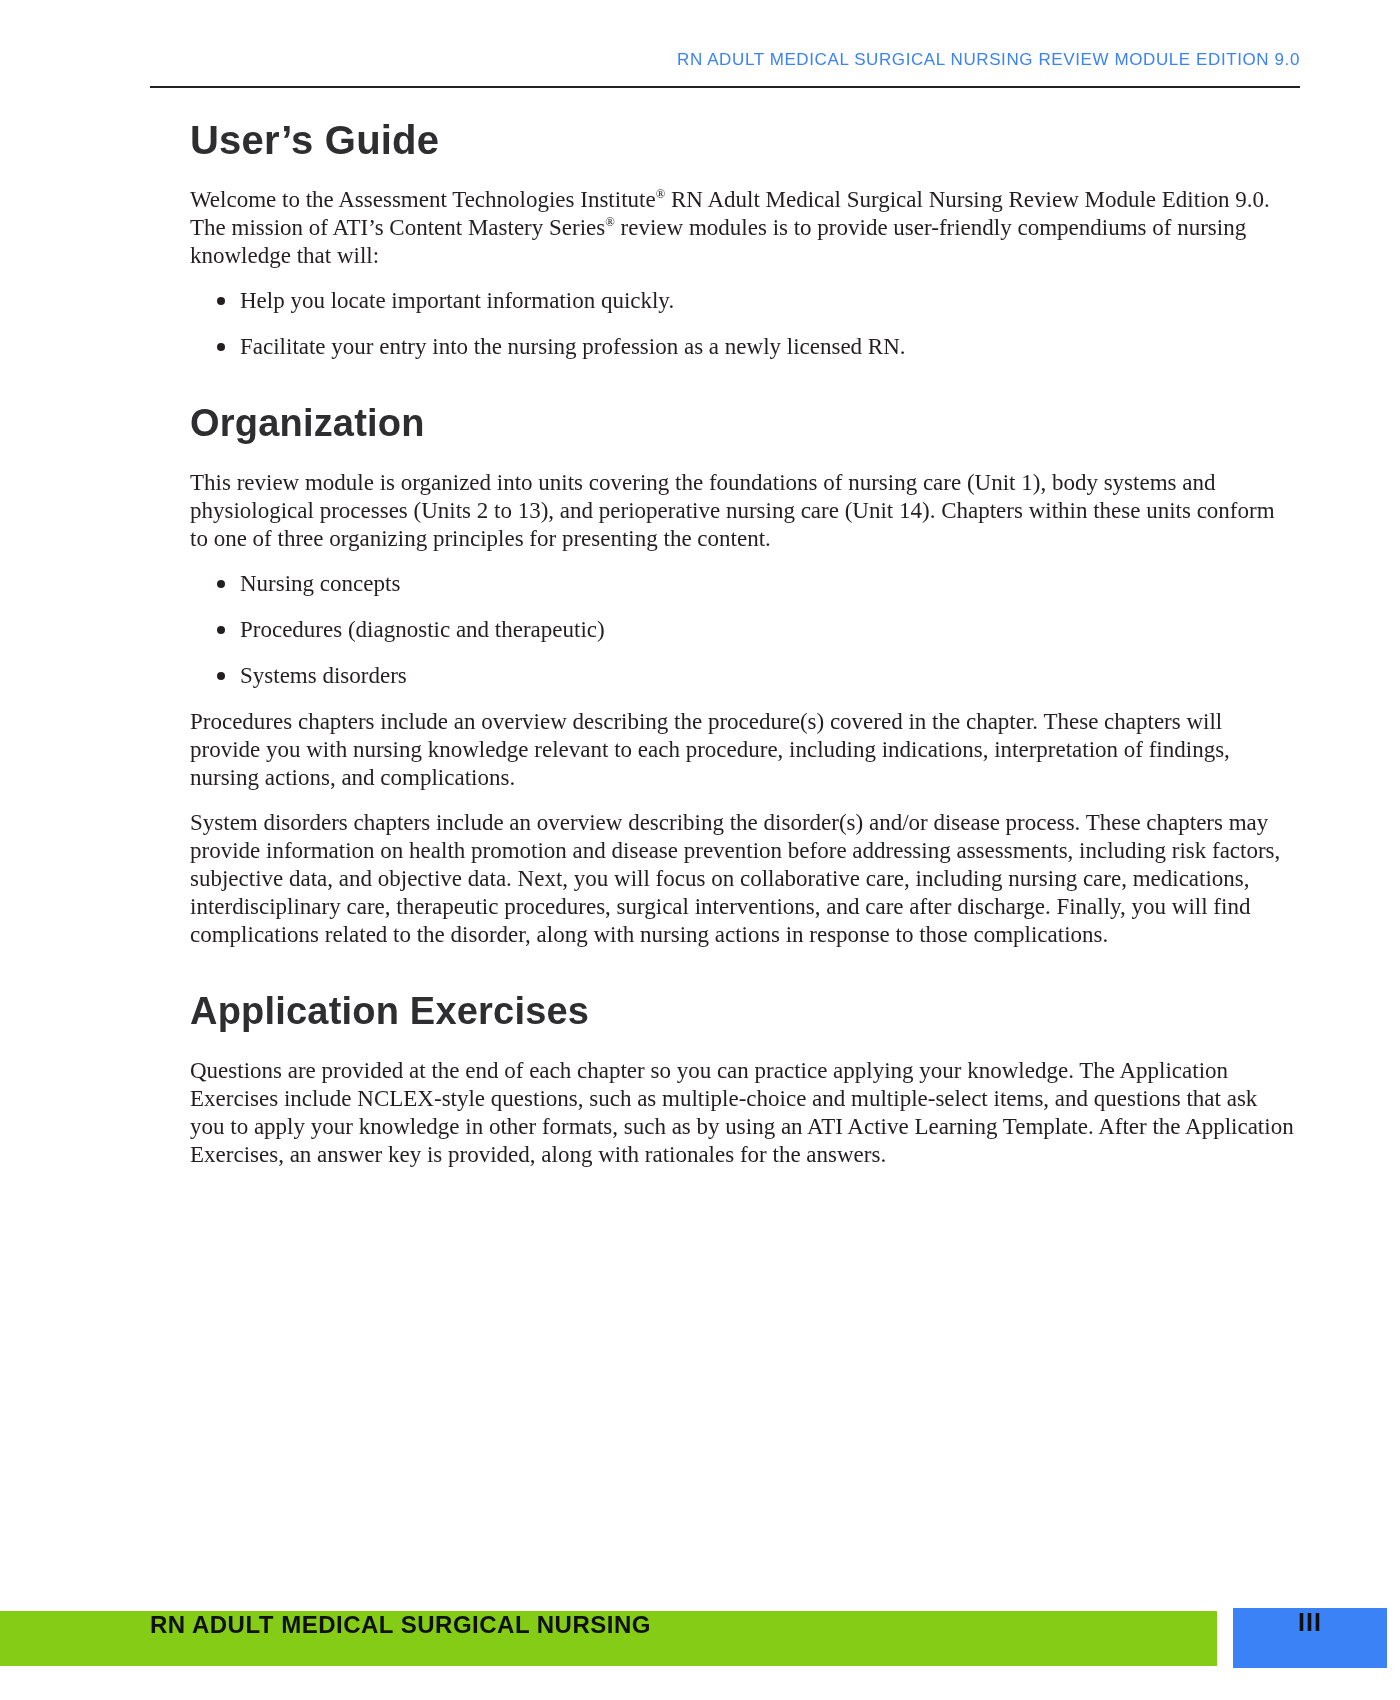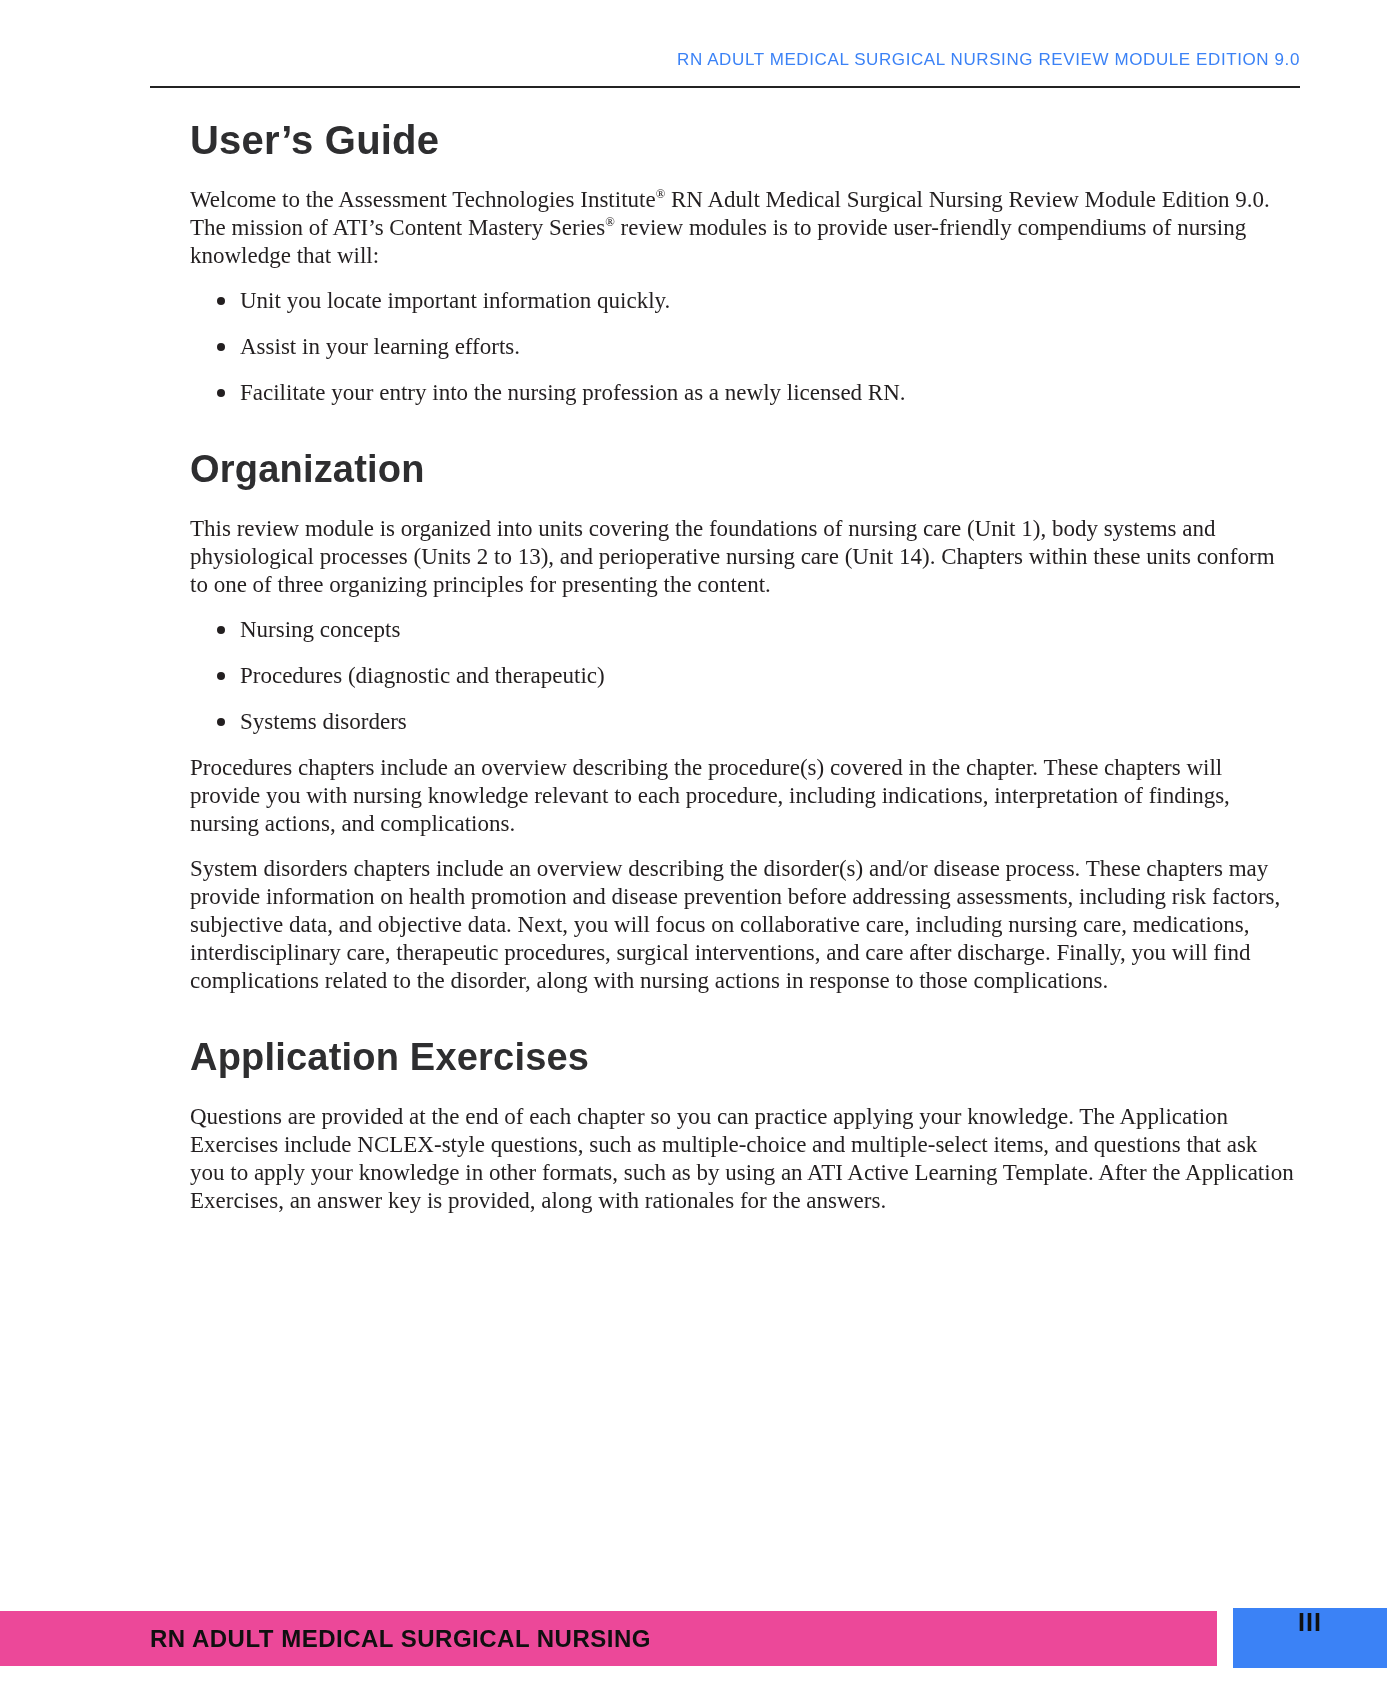--- a/index.html
+++ b/index.html
@@ -82,23 +82,23 @@
     background: #231f20;
   }
 
   
   .footer-bar {
     position: absolute;
     left: 0;
     top: 1611px;
     width: 1217px;
     height: 55px;
-    background: #ec4899;
+    background: #84cc16;
     display: flex;
-    align-items: center;
+    align-items: flex-start;
   }
   .footer-book-title {
     margin-left: 150px;
     font-family: "Liberation Sans", sans-serif;
     font-weight: bold;
     font-size: 24px;
     letter-spacing: 0.5px;
     color: #101010;
     white-space: nowrap;
   }
@@ -129,25 +129,21 @@
   <div class="running-header">RN ADULT MEDICAL SURGICAL NURSING REVIEW MODULE EDITION 9.0</div>
   <div class="header-rule"></div>
 
   <div class="content">
 
     <h1 class="section-title">User’s Guide</h1>
     <p class="body-par">Welcome to the Assessment Technologies Institute<sup>®</sup> RN Adult Medical Surgical Nursing Review Module Edition 9.0. The mission of ATI’s Content Mastery Series<sup>®</sup> review modules is to provide user-friendly compendiums of nursing knowledge that will:</p>
     <ul class="bullet-list">
       <li class="bullet-item">
         <span class="dot"></span>
-        <span>Unit you locate important information quickly.</span>
-      </li>
-      <li class="bullet-item">
-        <span class="dot"></span>
-        <span>Assist in your learning efforts.</span>
+        <span>Help you locate important information quickly.</span>
       </li>
       <li class="bullet-item">
         <span class="dot"></span>
         <span>Facilitate your entry into the nursing profession as a newly licensed RN.</span>
       </li>
     </ul>
 
     <h2 class="section-title">Organization</h2>
     <p class="body-par">This review module is organized into units covering the foundations of nursing care (Unit 1), body systems and physiological processes (Units 2 to 13), and perioperative nursing care (Unit 14). Chapters within these units conform to one of three organizing principles for presenting the content.</p>
     <ul class="bullet-list">

